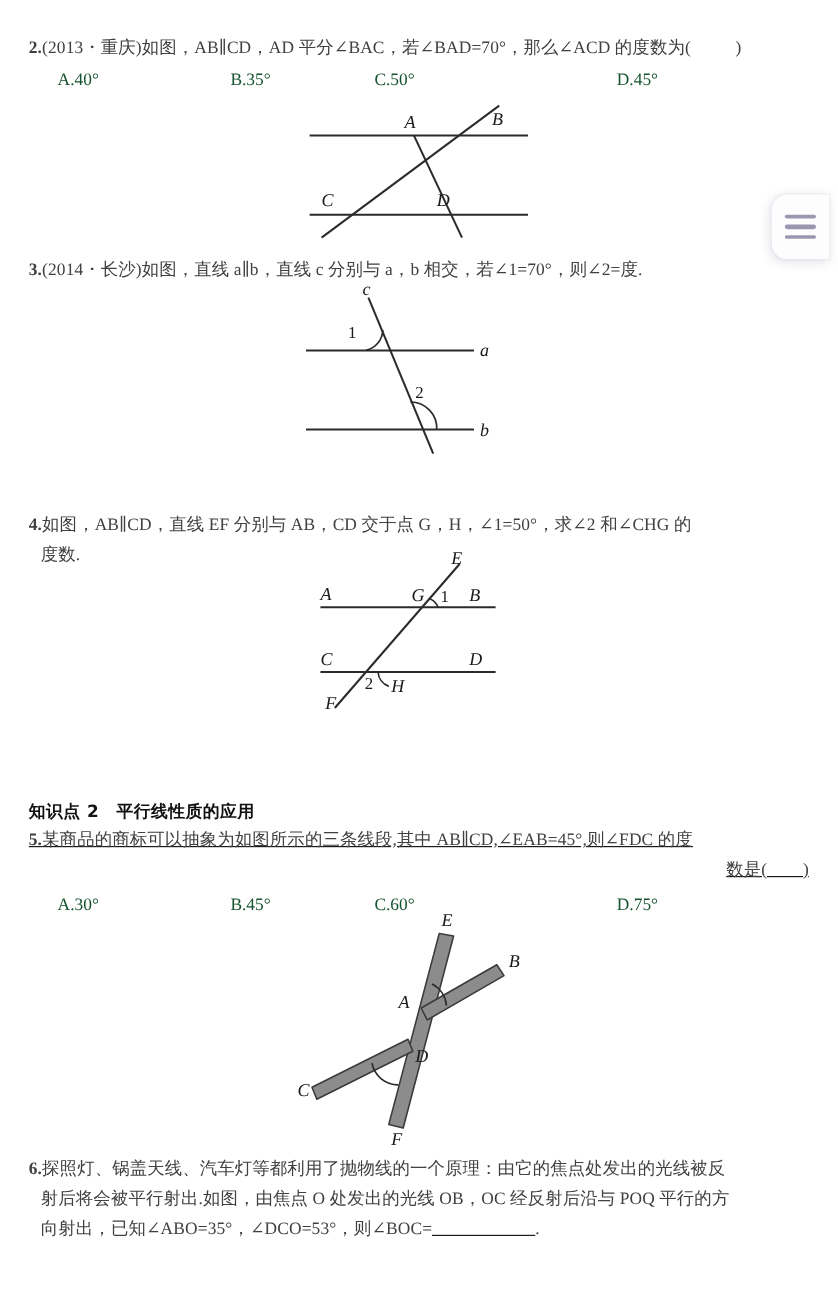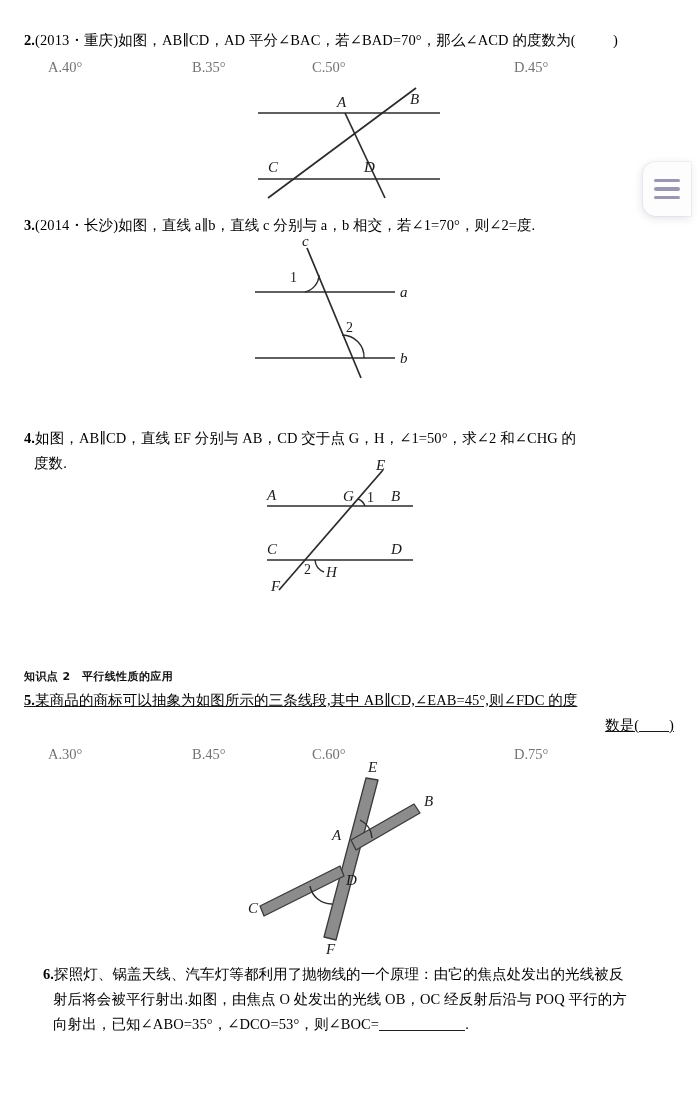--- a/index.html
+++ b/index.html
@@ -13,42 +13,42 @@
     -webkit-font-smoothing:antialiased;
   }
   .page{position:relative;width:698px;height:1096px;}
 
   
   .qblock{position:absolute;left:24px;width:650px;}
   .qline{
     font-size:14.5px;
     line-height:25px;
     letter-spacing:.1px;
-    color:#000000;
+    color:#404040;
     white-space:pre-wrap;
   }
   .qnum{font-weight:bold;}
 
   
   .opts{position:absolute;left:24px;width:650px;height:24px;}
   .opt{
     position:absolute;
     font-size:14.5px;
     line-height:24px;
-    color:#737373;
+    color:#14532d;
     white-space:nowrap;
   }
   .opt.a{left:24px;}
   .opt.b{left:168px;}
   .opt.c{left:288px;}
   .opt.d{left:444px;margin-left:46px;}
 
   .kp{
     position:absolute;left:24px;
-    font-size:11px;line-height:22px;
+    font-size:14px;line-height:22px;
     font-weight:bold;
     font-family:"DejaVu Sans","Liberation Sans",sans-serif;
     color:#111;
     letter-spacing:.4px;
   }
 
   
   .fig{position:absolute;}
   .fig svg{display:block;overflow:visible;}
   .lbl{
@@ -204,21 +204,21 @@
       <path class="arc" d="M 62 128 A 22 22 0 0 0 84 146"></path>
       <text class="lbl" x="120" y="14">E</text>
       <text class="lbl" x="176" y="48">B</text>
       <text class="lbl" x="84" y="82">A</text>
       <text class="lbl" x="98" y="127">D</text>
       <text class="lbl" x="0" y="155">C</text>
       <text class="lbl" x="78" y="196">F</text>
     </svg>
   </div>
 
-  <div class="qblock" style="top:962px;margin-left:19px;">
+  <div class="qblock" style="top:962px;">
     <div class="qline"><span class="qnum">6.</span><span>探照灯、锅盖天线、汽车灯等都利用了抛物线的一个原理：由它的焦点处发出的光线被反</span></div>
     <div class="qline" style="padding-left:10px;"><span>射后将会被平行射出.如图，由焦点 O 处发出的光线 OB，OC 经反射后沿与 POQ 平行的方</span></div>
     <div class="qline" style="padding-left:10px;"><span>向射出，已知∠ABO=35°，∠DCO=53°，则∠BOC=</span><span class="blank"></span><span>.</span></div>
   </div>
 
   <div class="fab">
     <span class="bar3"></span>
     <span class="bar3"></span>
     <span class="bar3"></span>
   </div>

